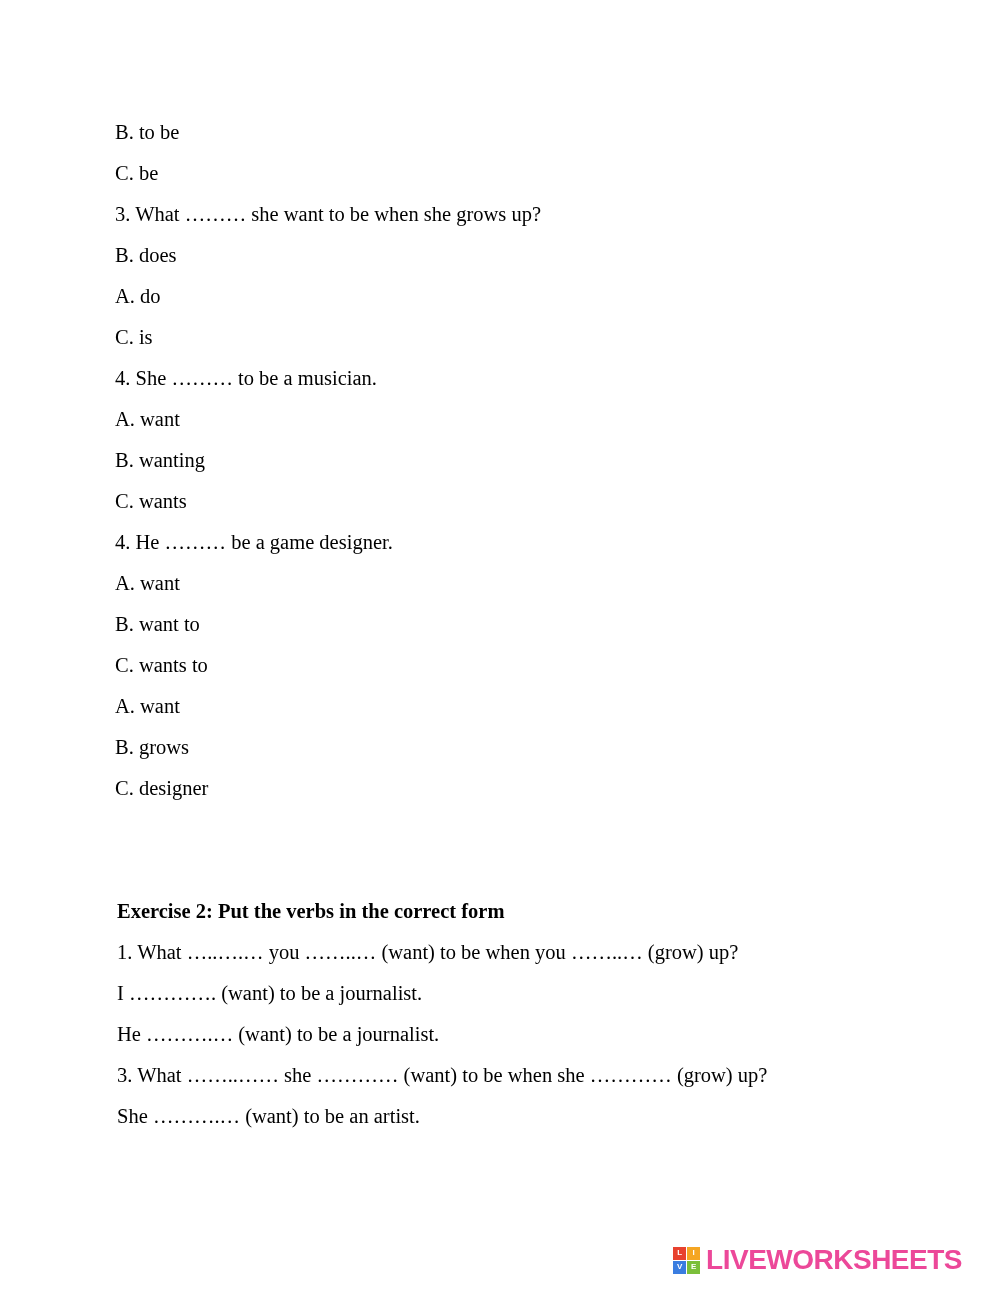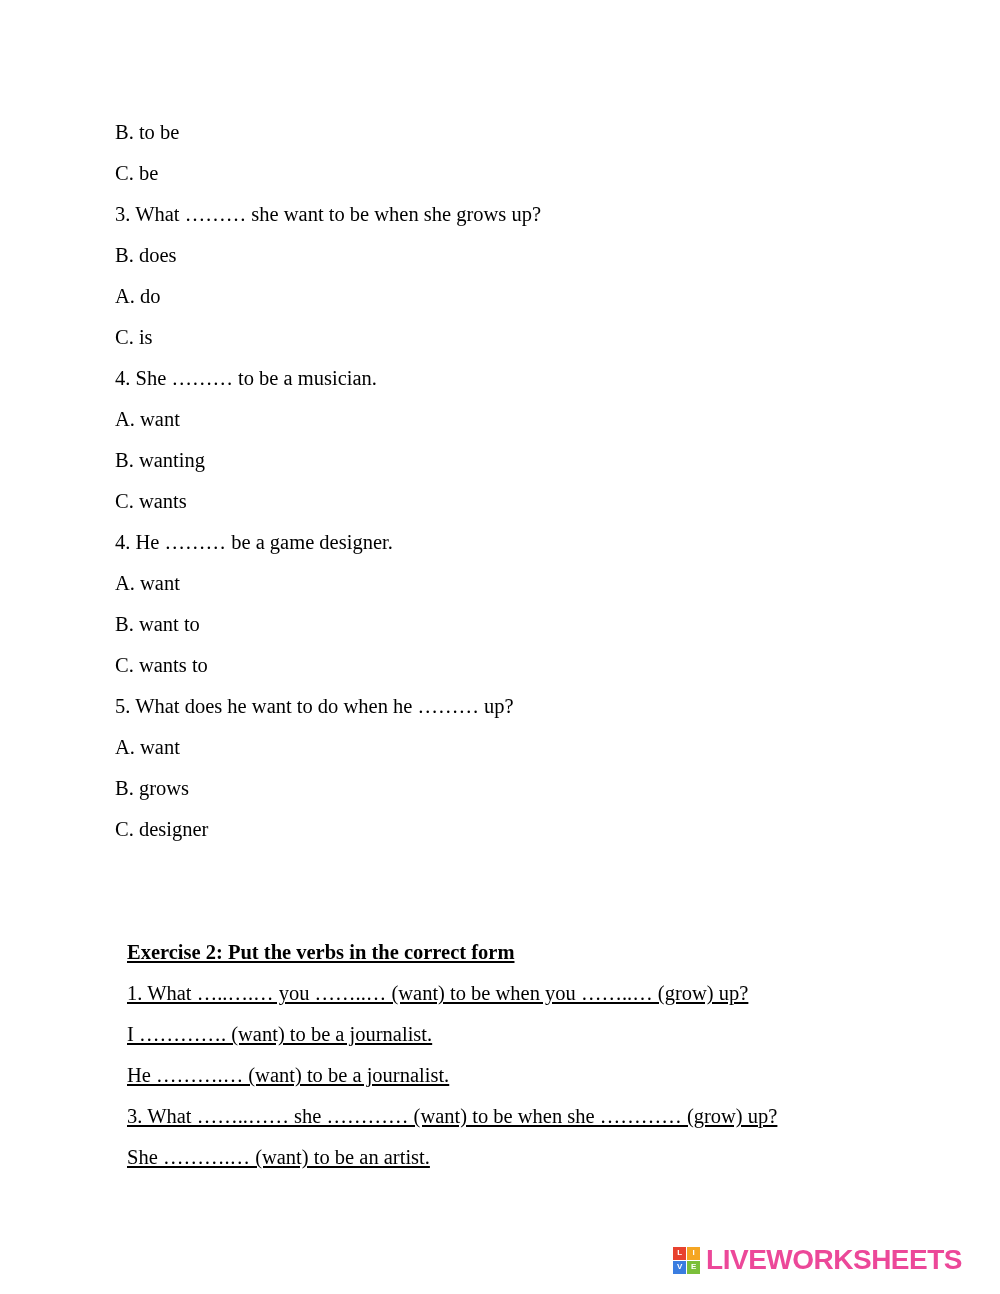--- a/index.html
+++ b/index.html
@@ -38,22 +38,21 @@
   .line.bold {
     font-weight: bold;
   }
   .spacer {
     height: 41px;
   }
   .ex2-block {
     margin-top: 41px;
   }
   .ex2-block .line {
-    margin-left: 12px;
-    text-decoration: underline;
+    margin-left: 2px;
   }
   
   .footer-logo {
     position: absolute;
     right: 38px;
     bottom: 18px;
     display: flex;
     align-items: center;
     gap: 6px;
   }
@@ -101,21 +100,20 @@
     <div class="line">A. do</div>
     <div class="line">C. is</div>
     <div class="line">4. She ……… to be a musician.</div>
     <div class="line">A. want</div>
     <div class="line">B. wanting</div>
     <div class="line">C. wants</div>
     <div class="line">4. He ……… be a game designer.</div>
     <div class="line">A. want</div>
     <div class="line">B. want to</div>
     <div class="line">C. wants to</div>
-    <div class="line">5. What does he want to do when he ……… up?</div>
     <div class="line">A. want</div>
     <div class="line">B. grows</div>
     <div class="line">C. designer</div>
 
     <div class="spacer"></div>
 
     <div class="ex2-block">
       <div class="line bold">Exercise 2: Put the verbs in the correct form</div>
       <div class="line">1. What …..….… you ……..… (want) to be when you ……..… (grow) up?</div>
       <div class="line">I …………. (want) to be a journalist.</div>

